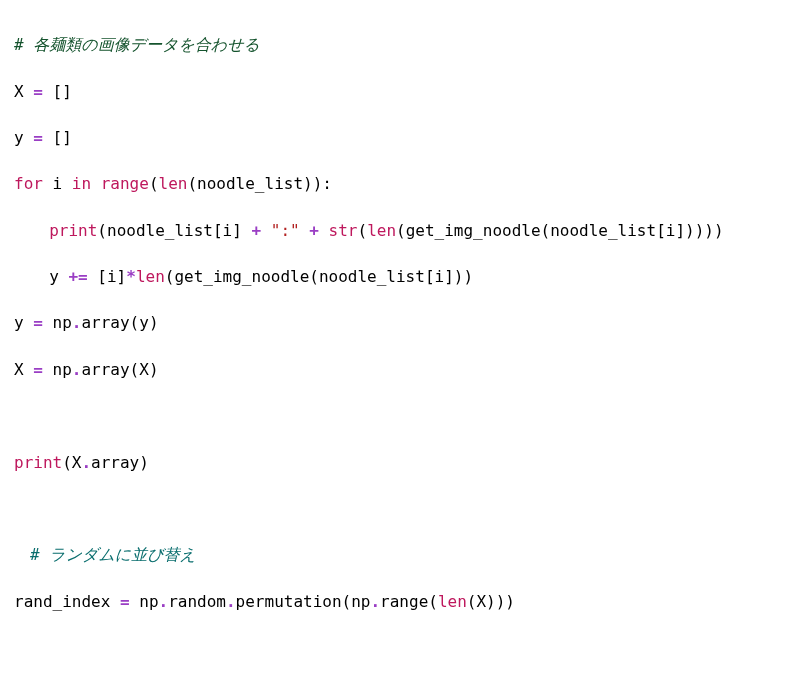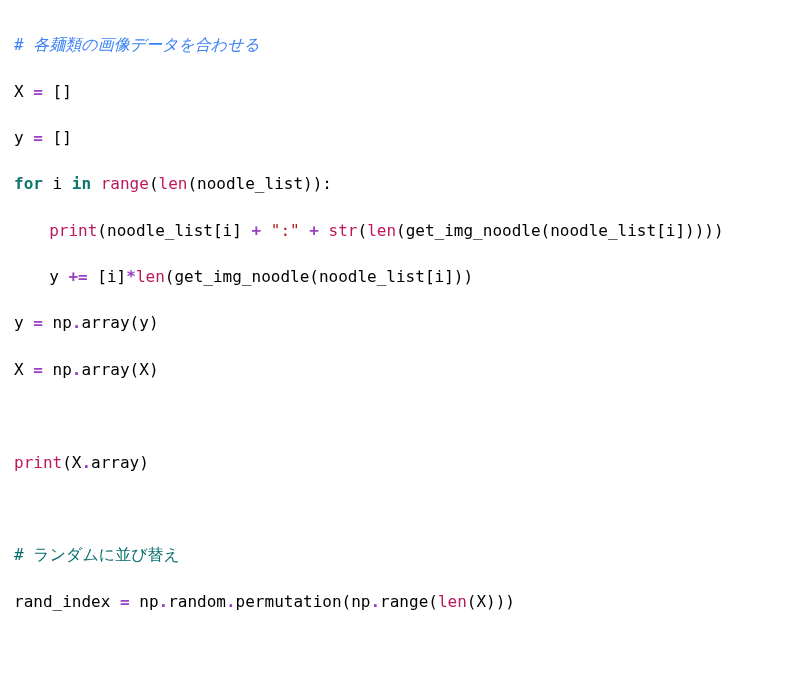--- a/index.html
+++ b/index.html
@@ -17,28 +17,30 @@
       width: 800px;
     }
     .code-container {
       white-space: pre;
     }
     .line {
       display: block;
     }
     .comment {
       color: #0a6e6e;
+      font-style: italic;
+      margin-left: 16px;
     }
     .comment-red {
-      color: #3b82f6;
+      color: #14532d;
       font-style: italic;
     }
     .keyword {
-      color: #0f766e;
-      font-weight: bold;
+      color: #be185d;
+      font-weight: normal;
     }
     .builtin {
       color: #be185d;
     }
     .operator {
       color: #9a3ec4;
       font-weight: bold;
     }
     .string {
       color: #b22222;

